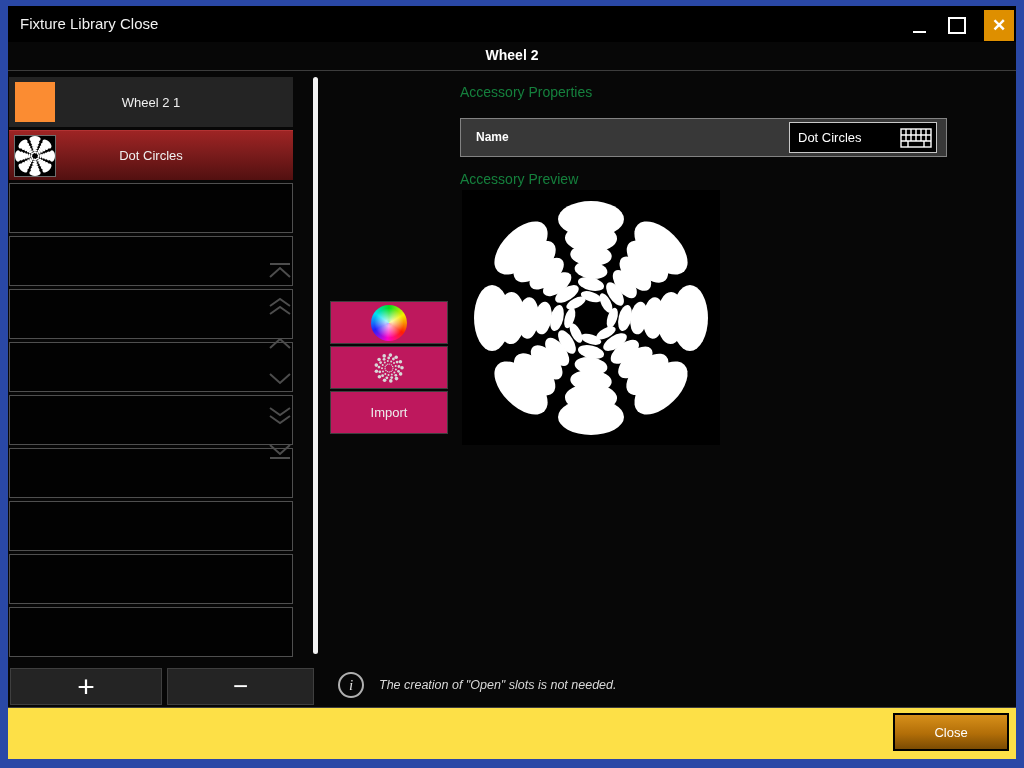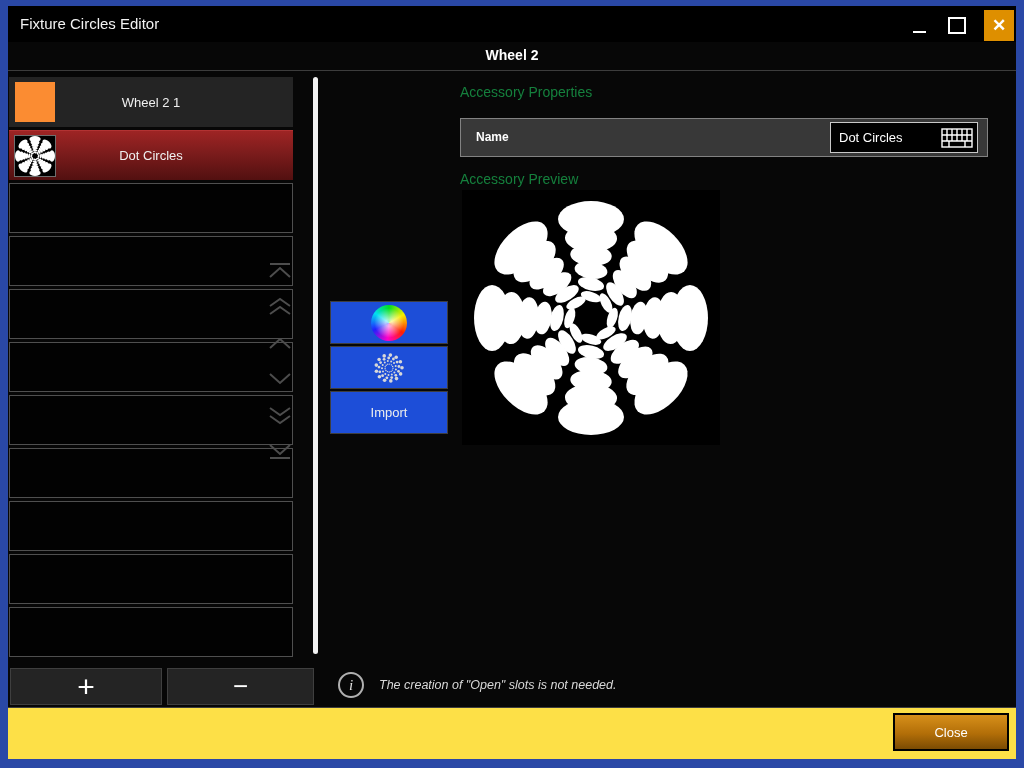--- a/index.html
+++ b/index.html
@@ -40,33 +40,33 @@
     background:#f2f2f2;border-radius:3px;cursor:pointer;}
 
   
   .arrows{position:absolute;left:250px;top:250px;width:44px;display:flex;
     flex-direction:column;gap:7px;align-items:center;}
   .arrow-btn{width:40px;height:29px;display:flex;align-items:center;justify-content:center;cursor:pointer;}
   .arrow-btn svg{display:block;}
 
   
   .tools{position:absolute;left:322px;top:295px;width:118px;}
-  .tool-btn{box-sizing:border-box;height:43px;margin-bottom:2px;background:#1d4ed8;
+  .tool-btn{box-sizing:border-box;height:43px;margin-bottom:2px;background:#be185d;
     border:1px solid #3e3e3e;display:flex;align-items:center;justify-content:center;
     color:#ededed;font-size:13px;cursor:pointer;}
   .colorwheel{width:36px;height:36px;border-radius:50%;
     background:
       radial-gradient(circle,rgba(255,255,255,.65) 0 14%,rgba(255,255,255,0) 58%),
       conic-gradient(#00e020,#f5f000 60deg,#ff2000 125deg,#ff00c8 185deg,#2020ff 245deg,#00e0f0 305deg,#00e020);}
 
   
   .props-header,.preview-header{position:absolute;color:#15803d;font-size:14px;}
   .props-header{left:452px;top:78px;}
   .preview-header{left:452px;top:165px;text-align:right;}
-  .name-row{position:absolute;left:452px;top:112px;width:528px;height:39px;box-sizing:border-box;
+  .name-row{position:absolute;left:452px;top:112px;width:487px;height:39px;box-sizing:border-box;
     background:#383838;border:1px solid #828282;}
   .name-label{position:absolute;left:15px;top:0;line-height:37px;color:#fff;
     font-size:12px;font-weight:bold;}
   .name-input-wrap{position:absolute;right:9px;top:3px;width:148px;height:31px;
     background:#000;border:1px solid #c8c8c8;box-sizing:border-box;display:flex;align-items:center;}
   .name-input{flex:1;background:transparent;border:none;outline:none;color:#fff;
     font-size:13px;padding:0 0 0 8px;font-family:"Liberation Sans",sans-serif;min-width:0;}
   .kb-icon{flex:0 0 32px;height:20px;margin-right:4px;cursor:pointer;}
 
   .preview-box{position:absolute;left:454px;top:184px;width:258px;height:255px;background:#000;
@@ -92,21 +92,21 @@
     border:2px solid #000;color:#fff;font-size:13px;display:flex;align-items:center;
     justify-content:center;cursor:pointer;}
 </style>
 </head>
 <body>
 
 <div class="window">
   <div class="inner">
 
     <div class="titlebar">
-      <div class="title">Fixture Circles Editor</div>
+      <div class="title">Fixture Library Close</div>
       <div class="btn-min">
           <div class="bar"></div>
         </div>
       <div class="btn-max">
           <div class="box"></div>
         </div>
       <div class="btn-close">
           <span>✕</span>
         </div>
     </div>

